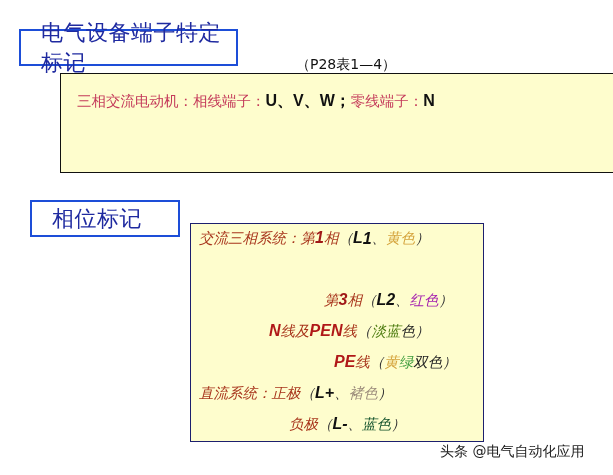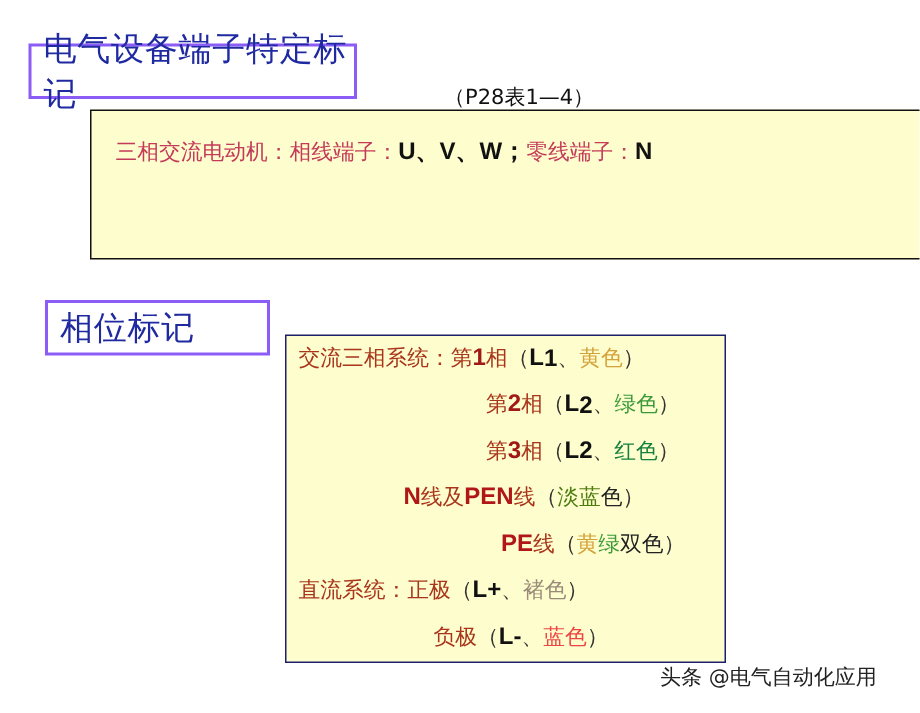--- a/index.html
+++ b/index.html
@@ -1,49 +1,49 @@
 <!DOCTYPE html>
 <html><head>
 <meta charset="utf-8">
 <style>
   html, body { margin: 0; padding: 0; background: #ffffff; }
   body { width: 613px; height: 475px; position: relative; overflow: hidden;
          font-family: "DejaVu Sans", "Liberation Sans", sans-serif; }
 
   .title-box { position: absolute; box-sizing: border-box; background: #ffffff;
-               border: 2px solid #8b5cf6; color: #1f2aa0;
-               display: flex; align-items: center; padding-left: 8px; }
+               border: 2px solid #1d4ed8; color: #1f2aa0;
+               display: flex; align-items: center; padding-left: 20px; }
   #title1 { left: 19px; top: 29px; width: 219px; height: 37px; font-size: 22px; letter-spacing: 0.5px; }
   #title2 { left: 30px; top: 200px; width: 150px; height: 37px; font-size: 22px; letter-spacing: 0.5px; }
 
   .ref { position: absolute; left: 296px; top: 56px; font-size: 14px; color: #111; }
 
   .box1 { position: absolute; left: 60px; top: 73px; width: 606px; height: 100px;
           box-sizing: border-box; background: #fefdcd; border: 1.5px solid #111; }
   .box1 .line { position: absolute; left: 16px; font-size: 14.5px; white-space: nowrap; }
   .box1 .l1 { top: 17px; }
   .box1 .l2 { top: 60px; }
   .pink { color: #c43a5a; }
   .blk { color: #111; font-weight: bold; font-family: "Liberation Sans", sans-serif; font-size: 16px; }
 
   .box2 { position: absolute; left: 190px; top: 223px; width: 294px; height: 219px;
           box-sizing: border-box; background: #fefdcd; border: 1.5px solid #1c1f6e; }
-  .box2 .row { position: absolute; font-size: 14.5px; white-space: nowrap; }
+  .box2 .row { position: absolute; font-size: 14.5px; white-space: nowrap; font-style: italic; }
   .red { color: #a8351c; }
   .dred { color: #b01818; font-weight: bold; font-family: "Liberation Sans", sans-serif; font-size: 16px; }
   .num { color: #a01818; font-weight: bold; font-family: "Liberation Sans", sans-serif; font-size: 16px; }
   .lab { color: #111; font-weight: bold; font-family: "Liberation Sans", sans-serif; font-size: 16px; }
   .par { color: #333; }
   .c-yellow { color: #d4a23a; }
   .c-green { color: #3a9a3a; }
-  .c-red { color: #15803d; }
+  .c-red { color: #a21caf; }
   .c-cyan { color: #4d7c0f; }
   .c-dark { color: #222; }
   .c-brown { color: #9a8a7a; }
-  .c-blue { color: #ef4444; }
+  .c-blue { color: #14532d; }
   sub { font-size: 10px; vertical-align: baseline; position: relative; top: 1px; }
 
   .watermark { position: absolute; left: 440px; top: 443px; font-size: 14px; color: #222;
                text-shadow: 0 0 1px #fff; }
 </style>
 </head>
 <body>
 
 <div id="title1" class="title-box">
   <span>电气设备端子特定标记</span>
@@ -57,23 +57,20 @@
 </div>
 
 <div id="title2" class="title-box">
   <span>相位标记</span>
 </div>
 
 <div class="box2">
   <div class="row" style="left:8px; top:5px;">
     <span class="red">交流三相系统：</span><span class="red">第</span><span class="num">1</span><span class="red">相</span><span class="par">（</span><span class="lab">L</span><sub class="lab">1</sub><span class="par">、</span><span class="c-yellow">黄色</span><span class="par">）</span>
   </div>
-  <div class="row" style="left:133px; top:36px;">
-    <span class="red">第</span><span class="num">2</span><span class="red">相</span><span class="par">（</span><span class="lab">L</span><sub class="lab">2</sub><span class="par">、</span><span class="c-green">绿色</span><span class="par">）</span>
-  </div>
   <div class="row" style="left:133px; top:67px;">
     <span class="red">第</span><span class="num">3</span><span class="red">相</span><span class="par">（</span><span class="lab">L2</span><span class="par">、</span><span class="c-red">红色</span><span class="par">）</span>
   </div>
   <div class="row" style="left:78px; top:98px;">
     <span class="dred">N</span><span class="red">线及</span><span class="dred">PEN</span><span class="red">线</span><span class="par">（</span><span class="c-cyan">淡蓝</span><span class="c-dark">色</span><span class="par">）</span>
   </div>
   <div class="row" style="left:8px; top:160px;">
     <span class="red">直流系统：</span><span class="red">正极</span><span class="par">（</span><span class="lab">L+</span><span class="par">、</span><span class="c-brown">褚色</span><span class="par">）</span>
   </div>
   <div class="row" style="left:143px; top:129px;">

